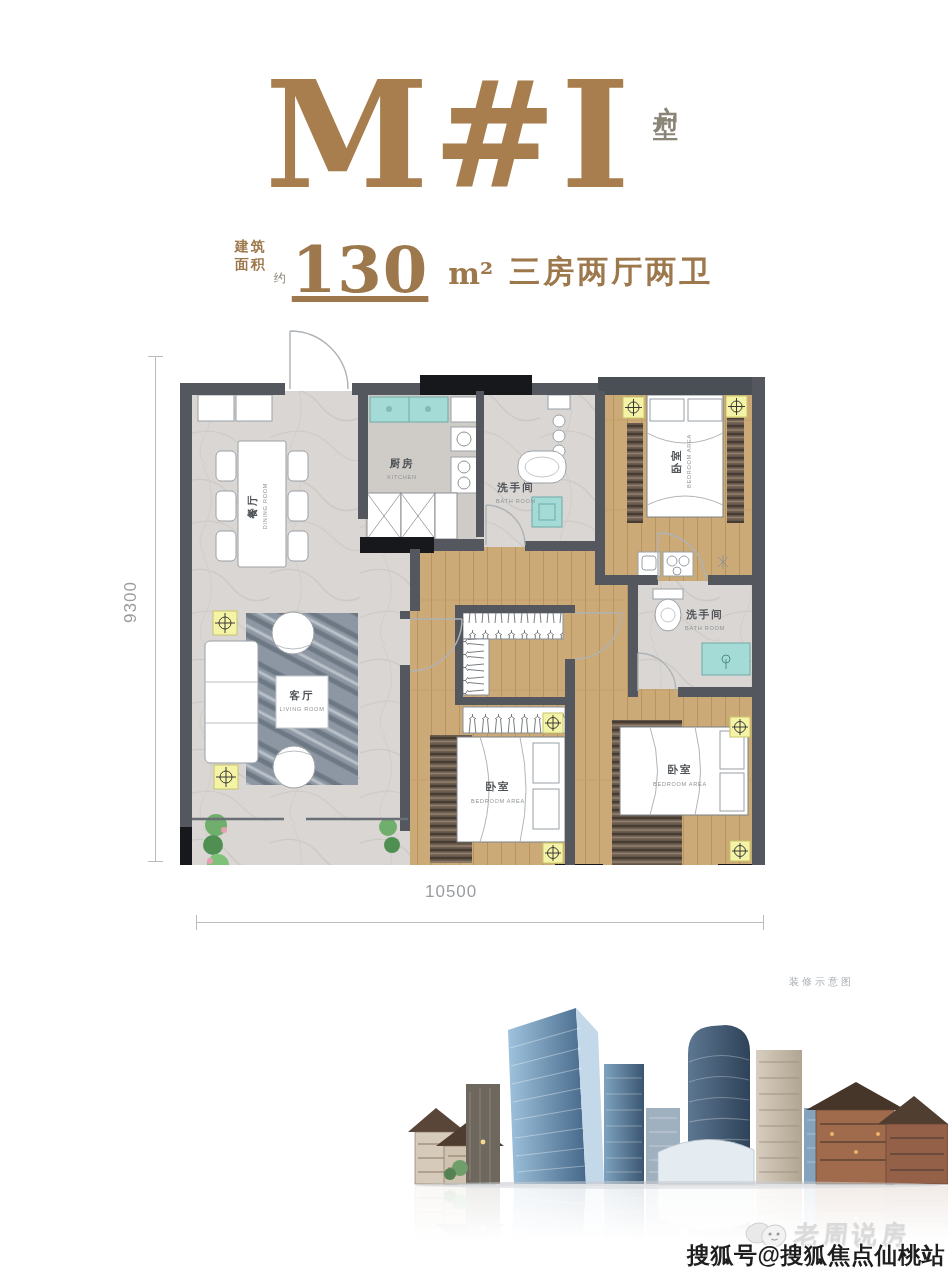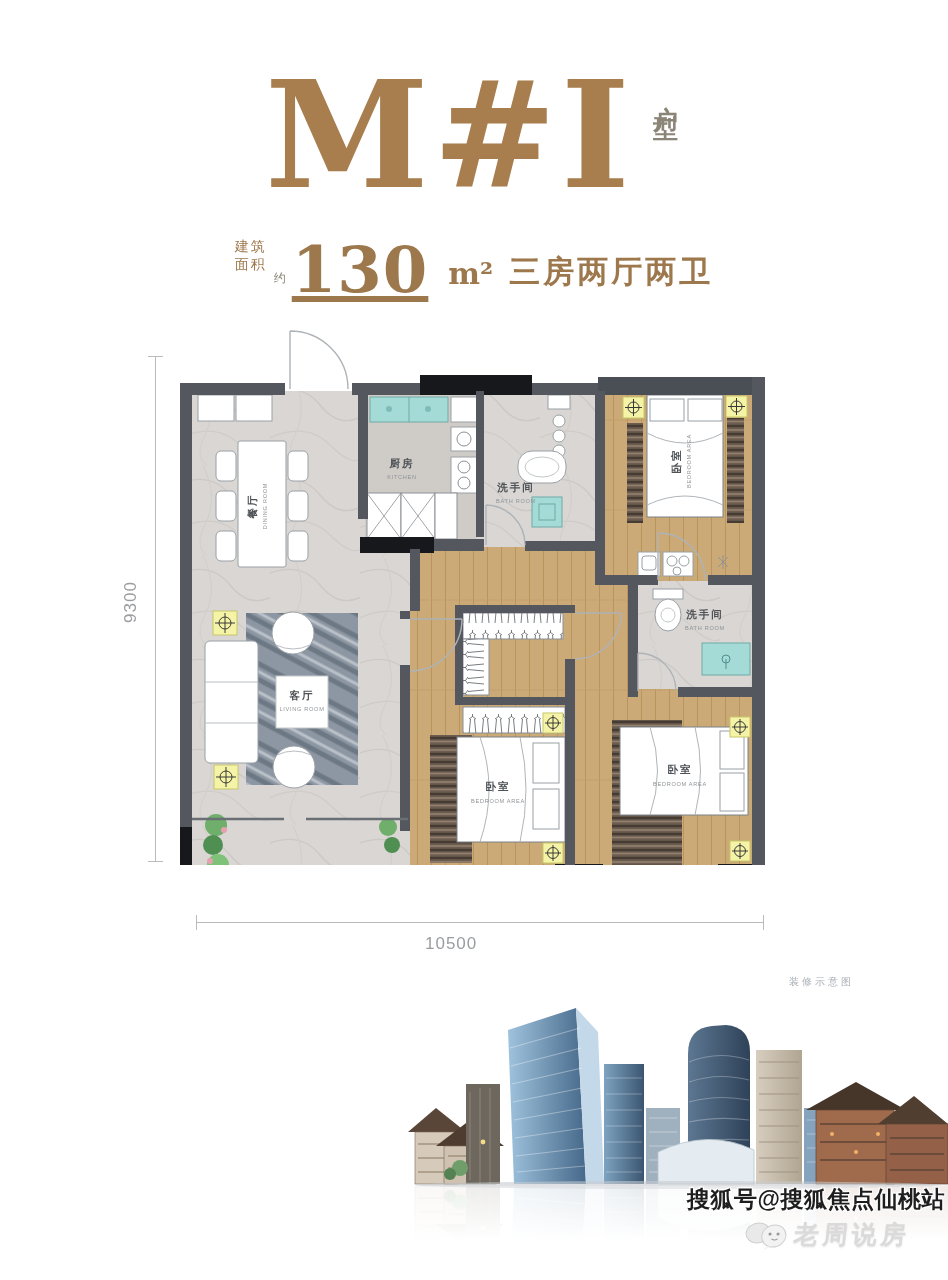--- a/index.html
+++ b/index.html
@@ -6,21 +6,21 @@
   #page{position:relative;width:948px;height:1280px;margin:0 auto;background:#ffffff;overflow:hidden;
         font-family:"Liberation Sans","DejaVu Sans",sans-serif;}
 
   
   .header{position:absolute;left:0;top:58px;width:100%;display:flex;justify-content:center;align-items:flex-start;}
   .title{font-family:"DejaVu Serif","Liberation Serif",serif;font-weight:bold;font-size:148px;line-height:1.05;
          color:#a87e4e;letter-spacing:4px;}
   .type-vert{writing-mode:vertical-rl;font-size:25px;color:#8b8577;letter-spacing:10px;margin:28px 0 0 16px;font-weight:bold;}
 
   .area-row{position:absolute;left:0;top:238px;width:100%;display:flex;justify-content:center;align-items:flex-end;color:#9d784c;}
-  .area-prefix{font-size:14px;font-weight:normal;line-height:1.25;margin-bottom:24px;letter-spacing:2px;}
+  .area-prefix{font-size:14px;font-weight:bold;line-height:1.25;margin-bottom:24px;letter-spacing:2px;}
   .area-approx{font-size:12px;color:#8a8275;margin:0 6px 10px 7px;}
   .area-value{font-family:"DejaVu Serif","Liberation Serif",serif;font-weight:bold;font-size:64px;line-height:.85;letter-spacing:1px;text-decoration:underline;}
   .area-unit{font-family:"DejaVu Serif","Liberation Serif",serif;font-weight:bold;font-size:30px;position:relative;top:-6px;margin-left:20px;}
   .area-layout{font-size:31px;font-weight:bold;letter-spacing:3px;margin:0 0 4px 16px;}
 
   
   .dim-line{position:absolute;background:#b9bcbe;}
   .dim-tick{position:absolute;background:#b9bcbe;}
   .dim-label{position:absolute;color:#9a9da0;font-size:17px;letter-spacing:1px;}
   .rot{transform:rotate(-90deg);transform-origin:center;}
@@ -34,21 +34,21 @@
   text.lbl-en{font-size:5.6px;fill:#8f9397;letter-spacing:.7px;text-anchor:middle;
               font-family:"Liberation Sans","DejaVu Sans",sans-serif;}
 
   
   #skyline{position:absolute;left:408px;top:992px;}
 
   
   .wm-logo{position:absolute;left:744px;top:1218px;display:flex;align-items:center;gap:6px;
            color:#dadada;font-size:25px;font-weight:bold;letter-spacing:4px;transform:skewX(-6deg);
            text-shadow:0 1px 2px rgba(0,0,0,.12);}
-  .wm-account{position:absolute;right:3px;top:1184px;font-size:23px;font-weight:bold;color:#1e1e1e;letter-spacing:.5px;
+  .wm-account{position:absolute;right:3px;top:1240px;font-size:23px;font-weight:bold;color:#1e1e1e;letter-spacing:.5px;
               text-shadow:-1px -1px 0 #fff,1px -1px 0 #fff,-1px 1px 0 #fff,1px 1px 0 #fff,0 0 4px #fff;}
 </style>
 </head>
 <body>
 
 <div id="page">
 
   <div class="header">
     <div class="title">M#I</div>
     <div class="type-vert">户型</div>
@@ -66,21 +66,21 @@
   </div>
 
   <div class="dim-line" style="left:155px;top:356px;width:1px;height:506px;"></div>
   <div class="dim-tick" style="left:148px;top:356px;width:15px;height:1px;"></div>
   <div class="dim-tick" style="left:148px;top:861px;width:15px;height:1px;"></div>
   <div class="dim-label rot" style="left:96px;top:592px;width:70px;text-align:center;">9300</div>
 
   <div class="dim-line" style="left:196px;top:922px;width:568px;height:1px;"></div>
   <div class="dim-tick" style="left:196px;top:915px;width:1px;height:15px;"></div>
   <div class="dim-tick" style="left:763px;top:915px;width:1px;height:15px;"></div>
-  <div class="dim-label" style="left:425px;top:934px;">10500</div>
+  <div class="dim-label" style="left:425px;top:882px;">10500</div>
 
   <div class="plan-note">装修示意图</div>
 
   <svg id="plan" width="585" height="565" viewBox="0 -50 585 515">
     <defs>
       <pattern id="wood" width="14" height="90" patternUnits="userSpaceOnUse">
         <rect width="14" height="90" fill="#cbaa77"></rect>
         <path d="M13.5 0 V90" stroke="#b9955e" stroke-width="1"></path>
         <path d="M0 45 H14" stroke="#c09c68" stroke-width=".8"></path>
       </pattern>

